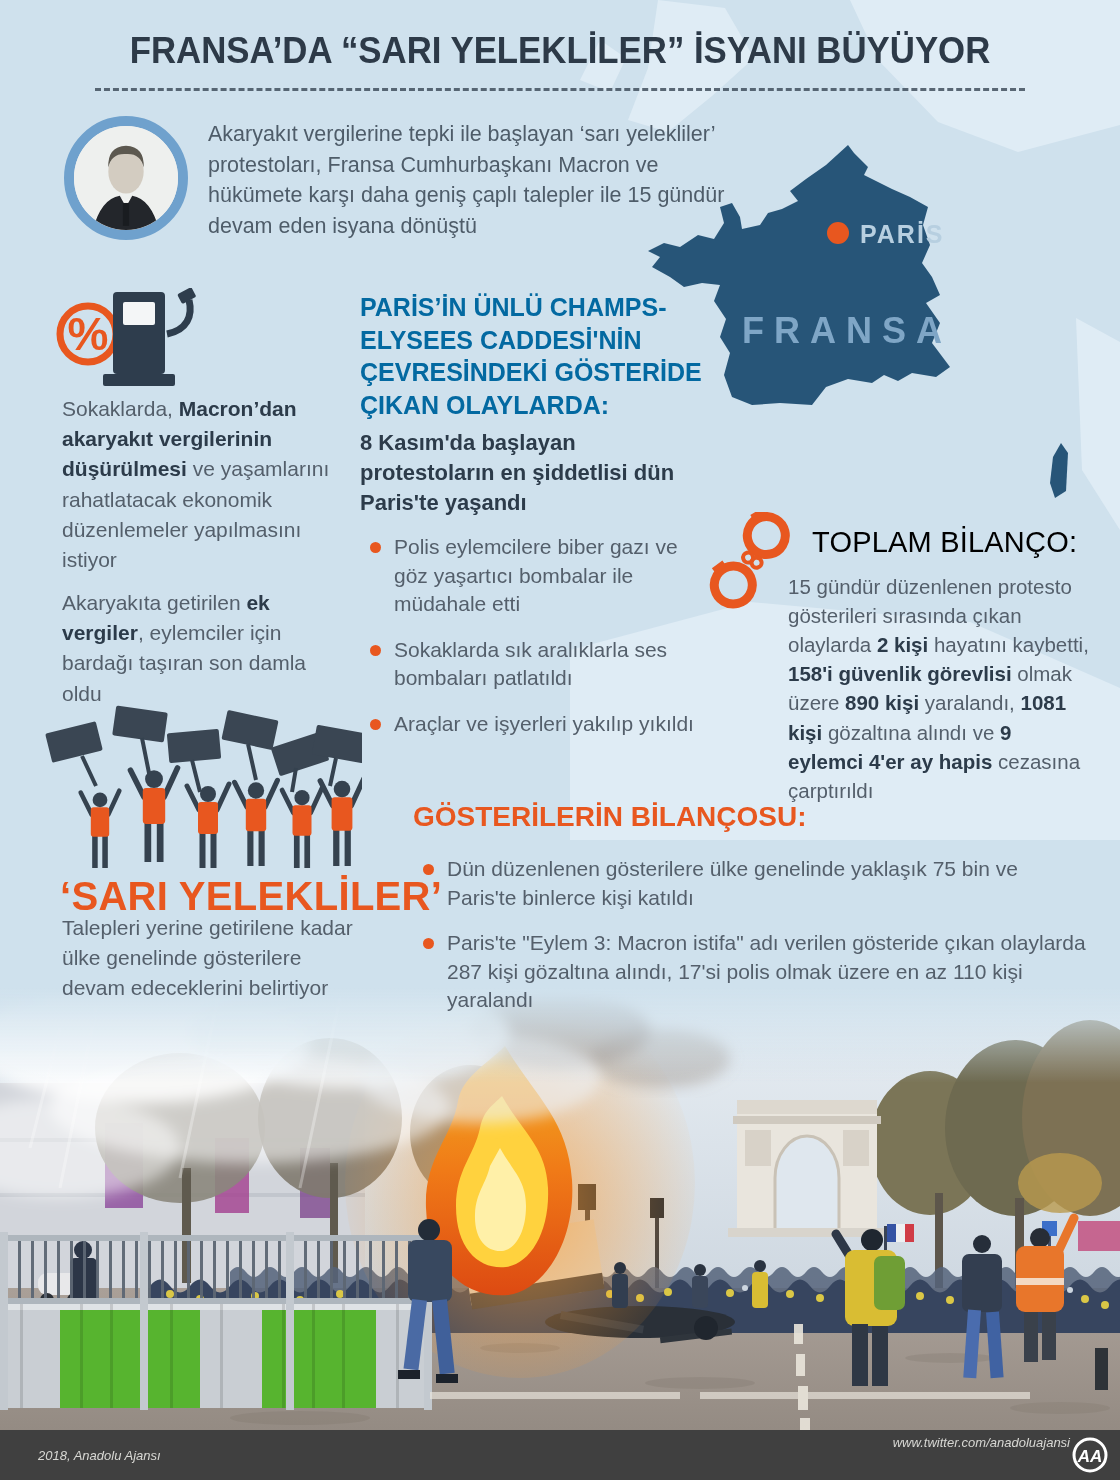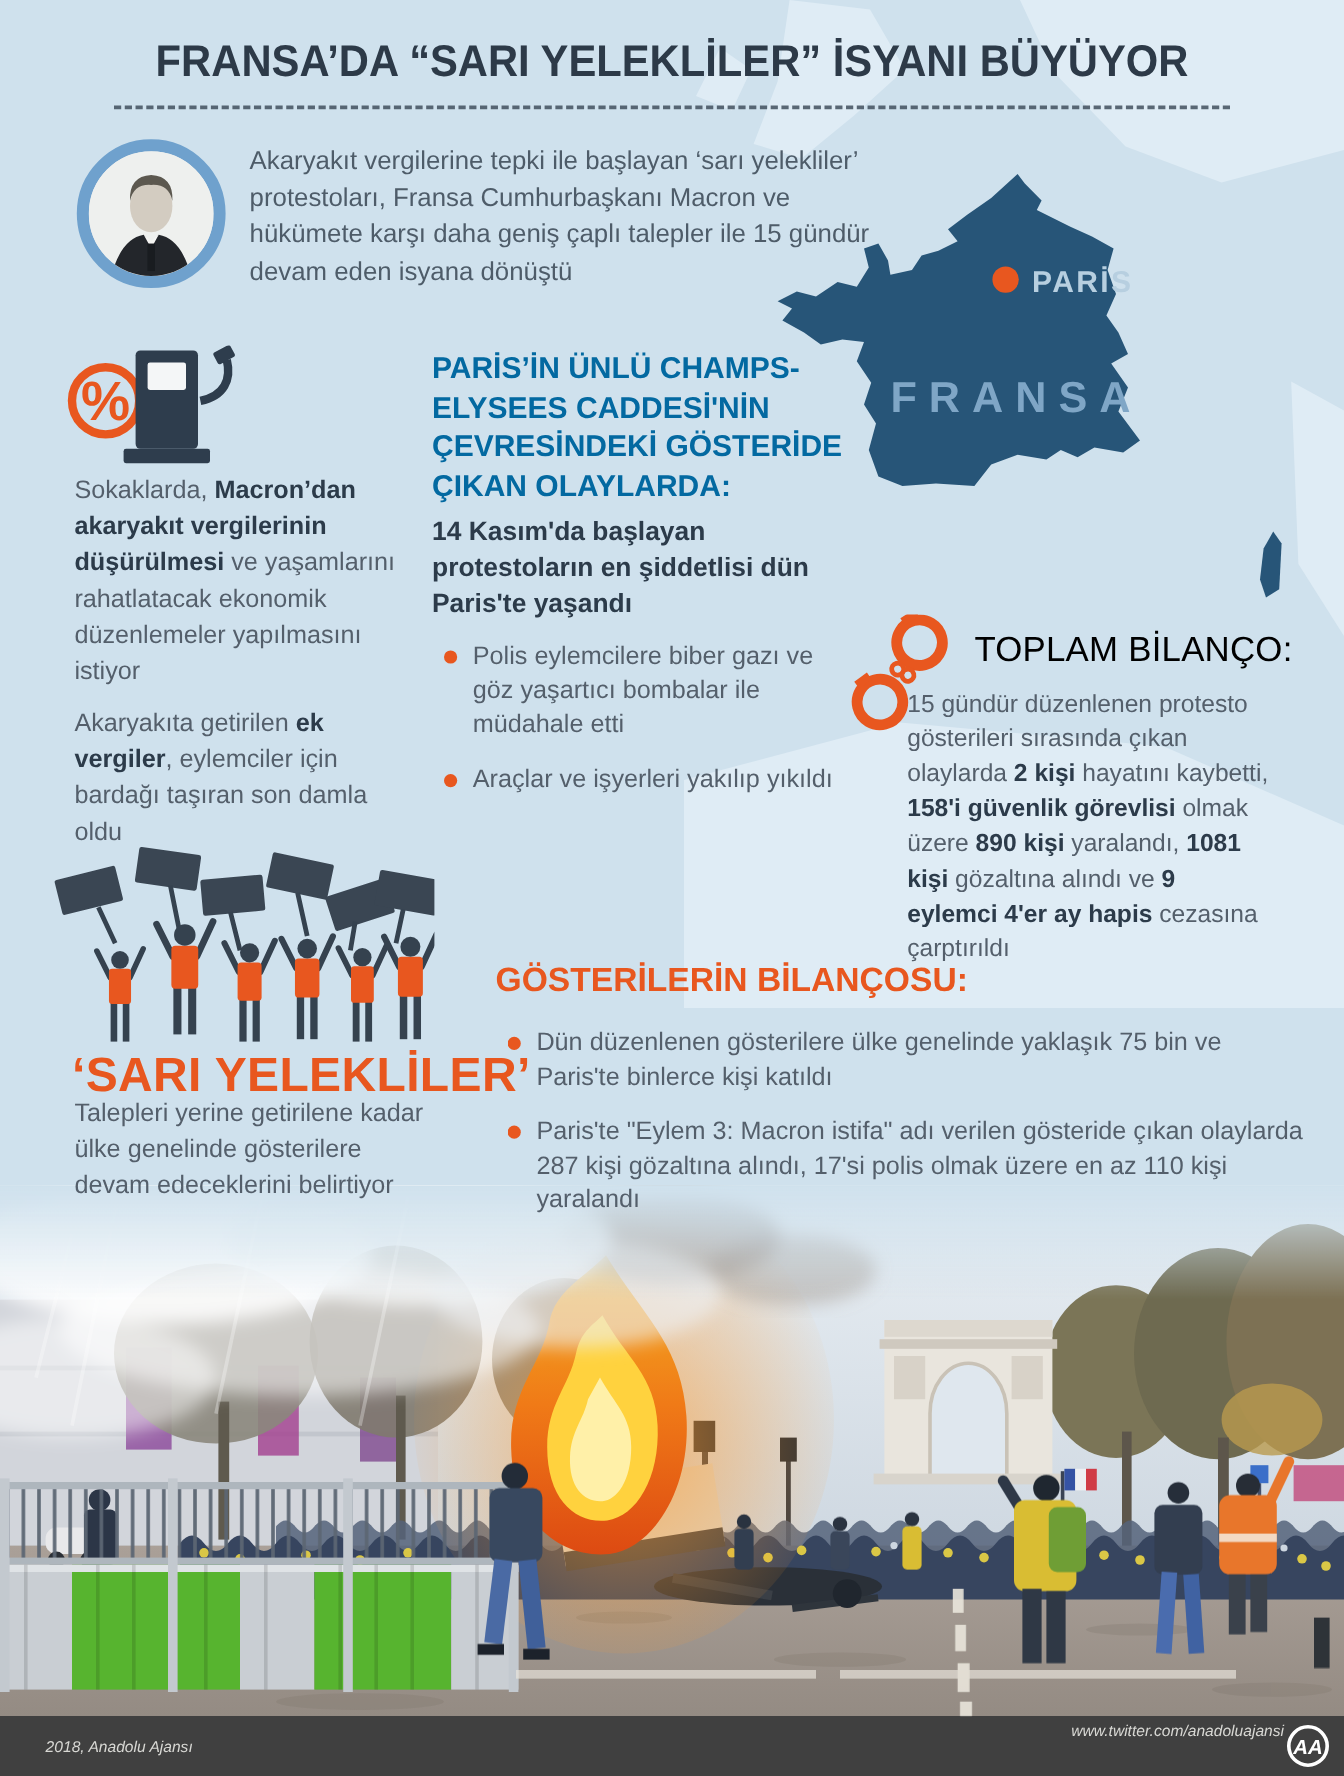--- a/index.html
+++ b/index.html
@@ -39,21 +39,21 @@
   .clash-head{ left:360px; top:291px; width:345px; font-size:25px; line-height:1.3; font-weight:700; color:#0369a1;}
   .clash-sub{ left:360px; top:428px; width:340px; font-size:22px; line-height:1.36; font-weight:700; color:#2c3b4a;}
   ul.blts{ list-style:none; margin:10px; padding:0;}
   ul.blts li{ position:relative; padding-left:24px; margin-bottom:17px;
     font-size:21px; line-height:1.36; color:#545f6b;}
   ul.blts li::before{ content:""; position:absolute; left:0; top:9px;
     width:11px; height:11px; border-radius:50%; background:#e8571f;}
   .clash-blts{ left:360px; top:523px; width:340px;}
   
   .total-head{ left:812px; top:526px; font-size:29px; font-weight:400; color:#000000; letter-spacing:.2px;}
-  .total-body{ left:756px; top:572px; width:302px; font-size:20.5px; line-height:1.42; color:#545f6b;}
+  .total-body{ left:788px; top:572px; width:302px; font-size:20.5px; line-height:1.42; color:#545f6b;}
   
   .latest-head{ left:413px; top:801px; font-size:28px; font-weight:700; color:#e8571f;}
   .latest-blts{ left:413px; top:845px; width:665px;}
   .latest-blts li{ margin-bottom:21px;}
   
   .photo{ left:0; top:988px; width:1120px; height:442px;}
   .footer{
     left:0; top:1430px; width:1120px; height:50px; background:#404040;
     display:flex; align-items:center; justify-content:space-between;
     color:#d8d8d4; font-size:13px; font-style:italic;
@@ -143,23 +143,24 @@
     <use href="#protester" transform="translate(166,168)"></use>
     <use href="#protester" transform="translate(214,166) scale(1.02)"></use>
     <use href="#protester" transform="translate(260,168) scale(0.95)"></use>
     <use href="#protester" transform="translate(300,166) scale(1.04)"></use>
   </svg>
 
   <div class="abs z3 sy-head">‘SARI YELEKLİLER’</div>
   <div class="abs z3 sy-body">Talepleri yerine getirilene kadar ülke genelinde gösterilere devam edeceklerini belirtiyor</div>
 
   <div class="abs z3 clash-head">PARİS’İN ÜNLÜ CHAMPS-ELYSEES CADDESİ'NİN ÇEVRESİNDEKİ GÖSTERİDE ÇIKAN OLAYLARDA:</div>
-  <div class="abs z3 clash-sub">14 Kasım'da başlayan protestoların en şiddetlisi dün Paris'te yaşandı</div>
+  <div class="abs z3 clash-sub">8 Kasım'da başlayan protestoların en şiddetlisi dün Paris'te yaşandı</div>
   <ul class="abs z3 blts clash-blts">
     <li>Polis eylemcilere biber gazı ve göz yaşartıcı bombalar ile müdahale etti</li>
+    <li>Sokaklarda sık aralıklarla ses bombaları patlatıldı</li>
     <li>Araçlar ve işyerleri yakılıp yıkıldı</li>
   </ul>
 
   <svg class="abs z3" style="left:700px;top:512px" width="102" height="98" viewBox="0 0 102 98">
     <g transform="rotate(-14 51 49)" stroke="#e8571f" fill="none">
       <circle cx="72" cy="28" r="19" stroke-width="9"></circle>
       <circle cx="28" cy="68" r="19" stroke-width="9"></circle>
       <circle cx="49" cy="45" r="5" stroke-width="4"></circle>
       <circle cx="56" cy="52" r="5" stroke-width="4"></circle>
       <rect x="62" y="2" width="14" height="7" fill="#e8571f" stroke="none" transform="rotate(-18 69 5)"></rect>

